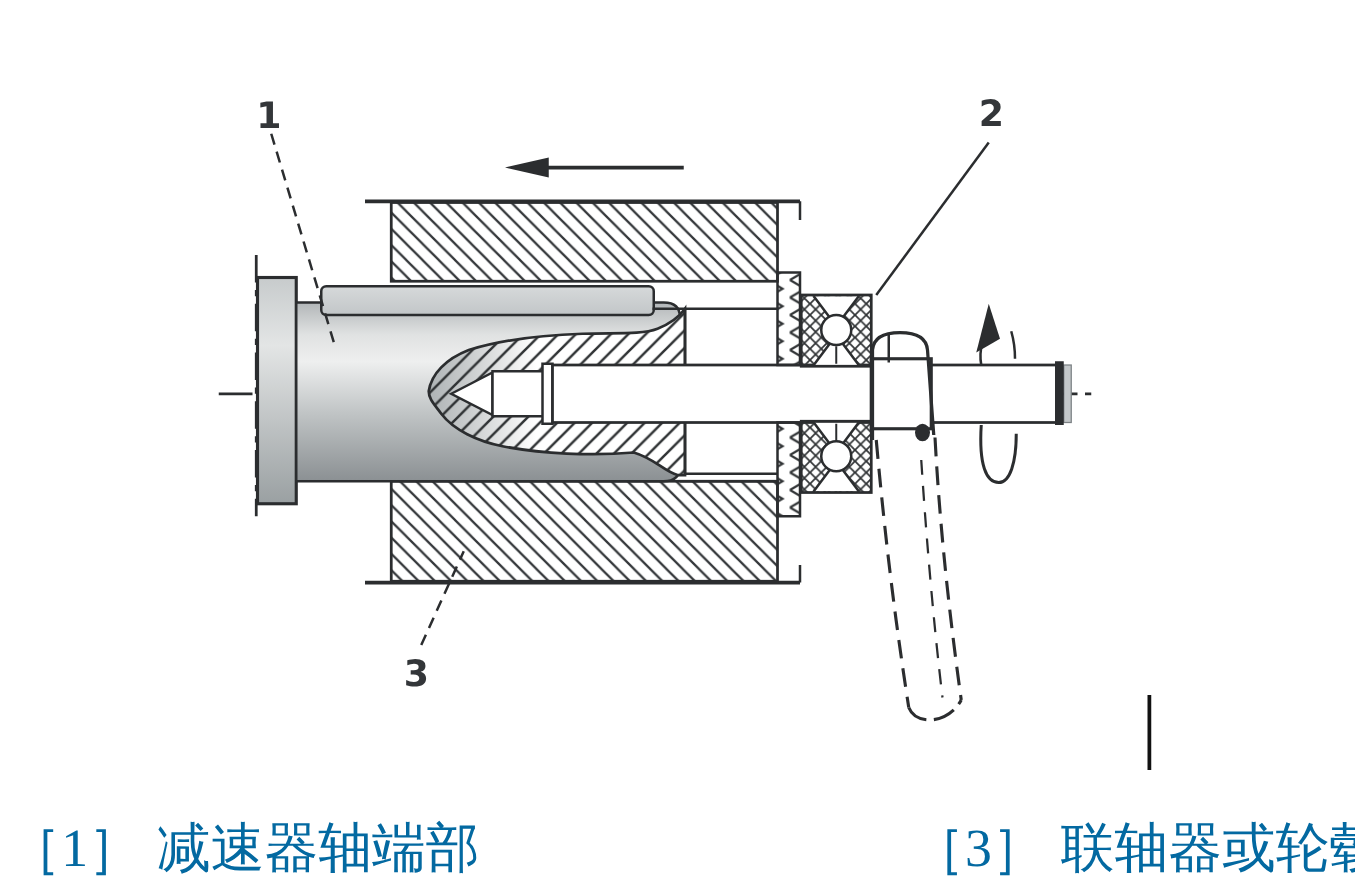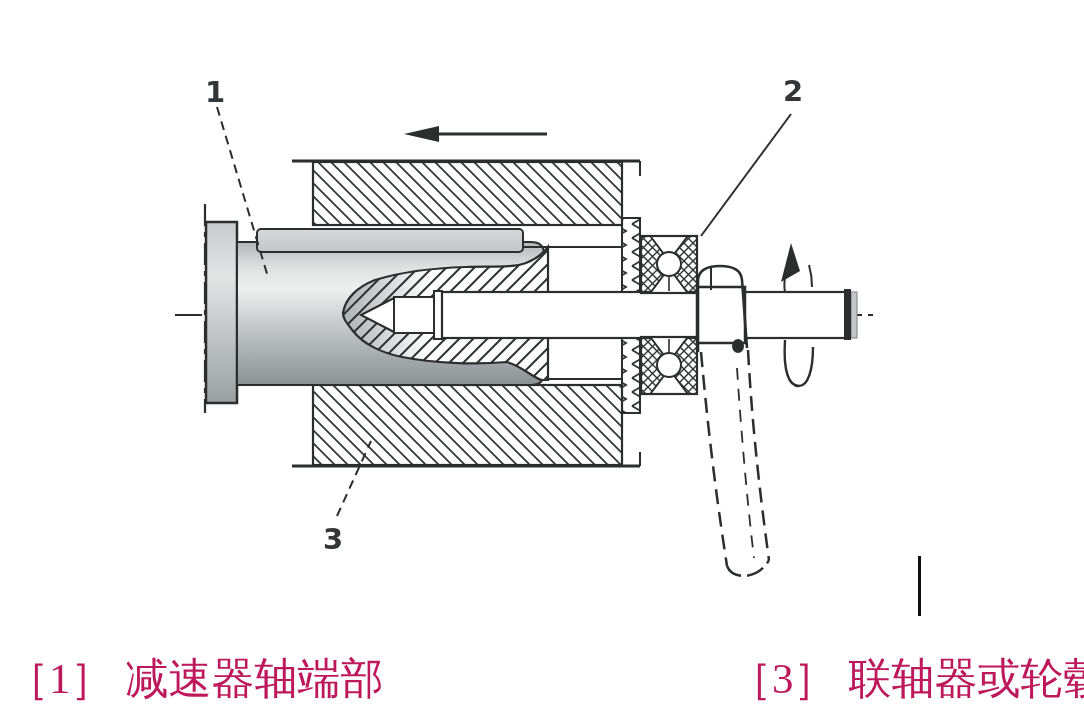--- a/index.html
+++ b/index.html
@@ -9,21 +9,21 @@
   }
   .diagram-svg{position:absolute;left:0;top:0;}
   .plabel{
     position:absolute;width:26px;text-align:center;
     font-family:"DejaVu Sans","Liberation Sans",sans-serif;
     font-weight:bold;font-size:29px;color:#333639;line-height:1;
   }
   .caption{
     position:absolute;left:0;top:650px;width:1084px;height:60px;
     font-family:"Liberation Serif","DejaVu Serif",serif;
-    font-size:43px;color:#be185d;white-space:nowrap;
+    font-size:43px;color:#0369a1;white-space:nowrap;
   }
   .cap-item{position:absolute;top:0;}
   .cap-marker{margin-right:12px;}
   .page-mark{
     position:absolute;left:918px;top:556px;width:3px;height:60px;background:#111;
   }
 </style>
 </head>
 <body>
 

